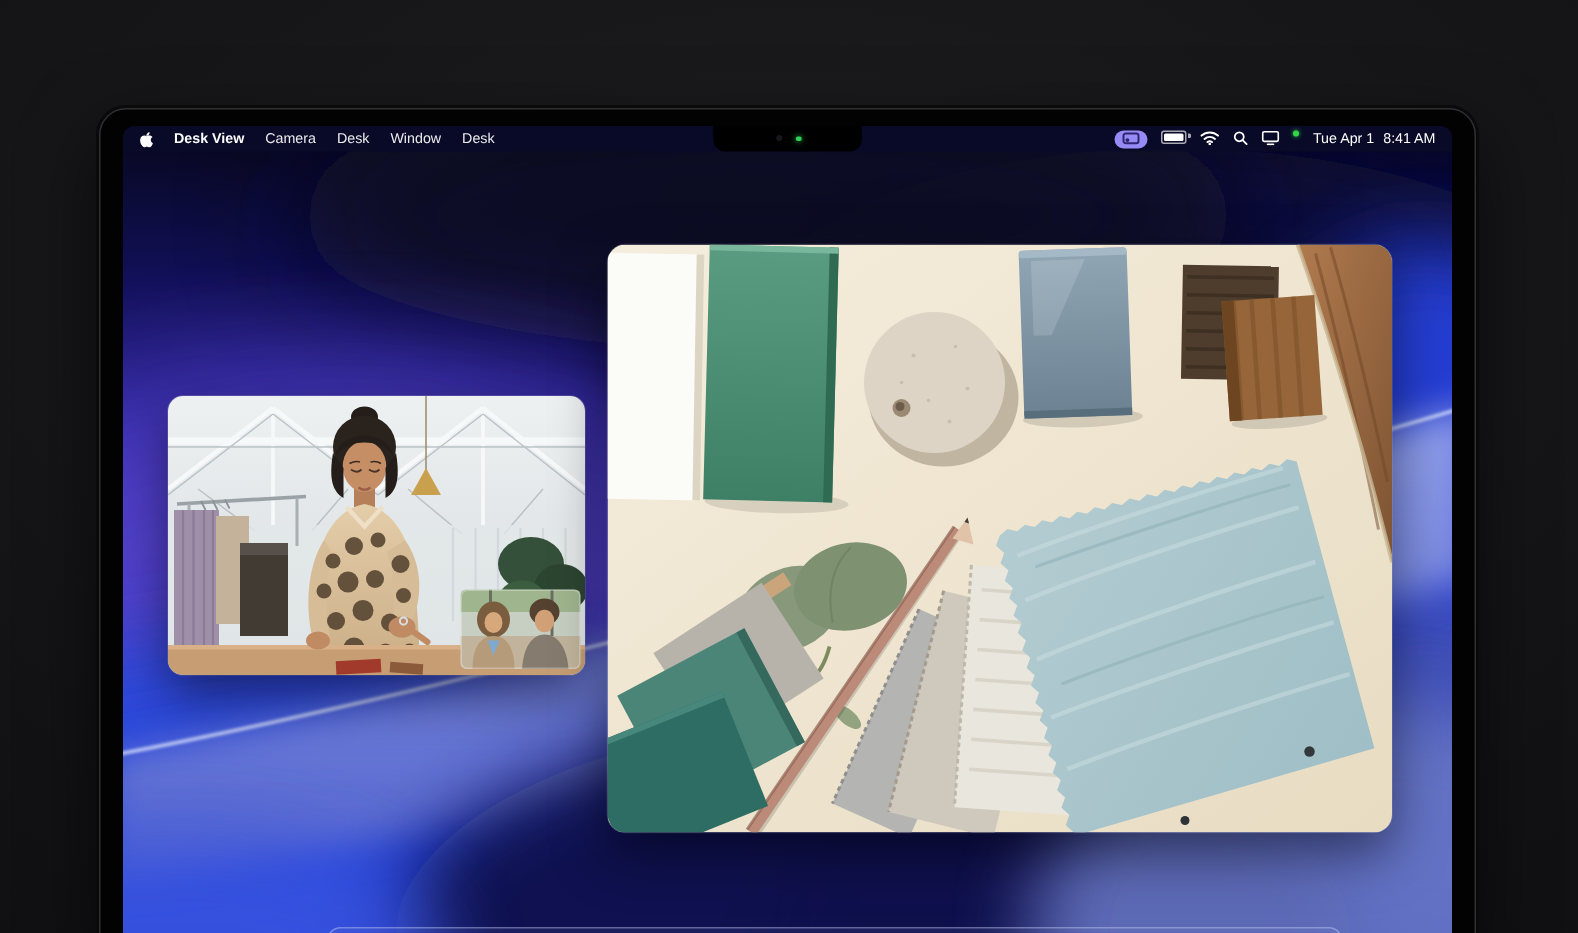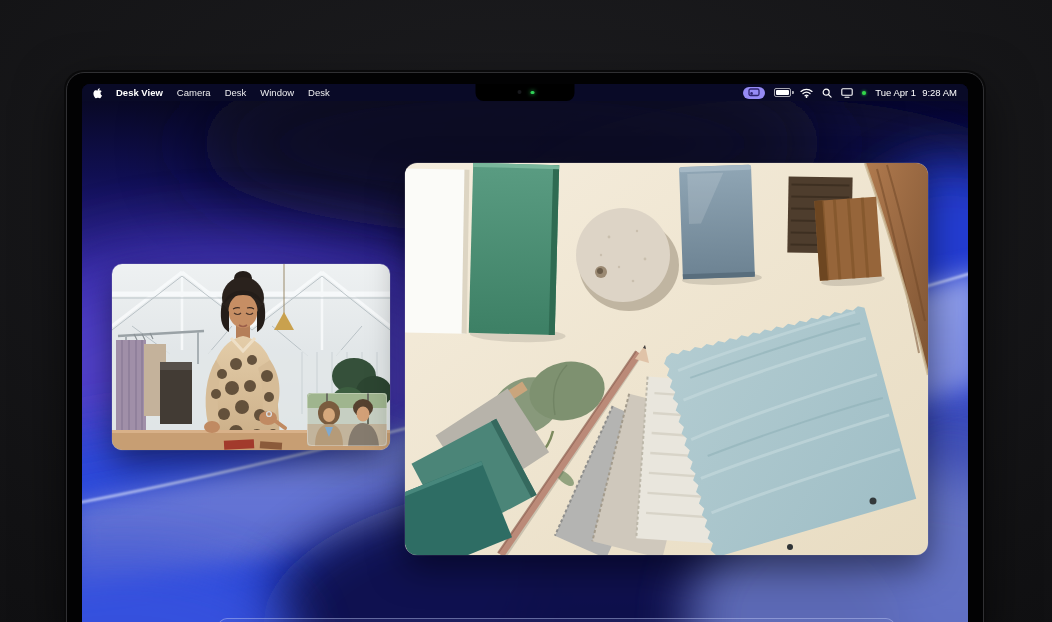--- a/index.html
+++ b/index.html
@@ -12,21 +12,21 @@
   .screen{position:absolute;left:15px;top:11px;width:886px;height:538px;
     border-radius:8px 8px 0 0;overflow:hidden;background:#0a0a24;}
   .wallpaper{position:absolute;inset:0;z-index:1;}
   
   .menubar{position:absolute;top:0;left:0;right:0;height:17px;z-index:5;
     display:flex;align-items:center;padding:0 11px;box-sizing:border-box;
     background:rgba(10,11,40,.93);color:#fff;font-size:9.5px;}
   .mleft{display:flex;align-items:center;gap:14px;}
   .mitem{opacity:.92;cursor:default;white-space:nowrap;}
   .mitem.app{font-weight:700;opacity:1;}
-  .mright{margin-left:auto;display:flex;align-items:center;gap:9px;}
+  .mright{margin-left:auto;display:flex;align-items:flex-start;gap:9px;}
   .pill{width:22px;height:12px;border-radius:6px;background:#968bf5;display:flex;align-items:center;justify-content:center;}
   .batt{position:relative;width:15px;height:7px;border:1px solid rgba(255,255,255,.65);border-radius:2px;}
   .batt i{position:absolute;inset:1px;background:#fff;border-radius:1px;}
   .batt:after{content:"";position:absolute;right:-3.5px;top:1.5px;width:2px;height:3px;background:rgba(255,255,255,.65);border-radius:0 1px 1px 0;}
   .gdot{width:4px;height:4px;border-radius:50%;background:#32d74b;box-shadow:0 0 3px #32d74b;}
   .clock{display:flex;gap:6px;white-space:nowrap;}
   
   .notch{position:absolute;top:0;left:50%;transform:translateX(-50%);width:99px;height:17px;
     background:#000;border-radius:0 0 8px 8px;z-index:6;}
   .lens{position:absolute;top:6px;left:42px;width:4px;height:4px;border-radius:50%;background:#17181c;}
@@ -391,21 +391,21 @@
           </span>
           <span style="display:flex;">
             <svg width="12" height="10" viewBox="0 0 12 10" fill="none" stroke="#fff" stroke-width="1.1">
               <rect x=".8" y=".8" width="10.4" height="6.4" rx="1"></rect>
               <path d="M4,9.2 H8" stroke-linecap="round"></path>
             </svg>
           </span>
           <span class="gdot"></span>
           <span class="clock">
             <span>Tue Apr 1</span>
-            <span>9:28 AM</span>
+            <span>8:41 AM</span>
           </span>
         </div>
       </div>
 
       <div class="notch">
         <span class="lens"></span>
         <span class="camdot"></span>
       </div>
 
     </div>

